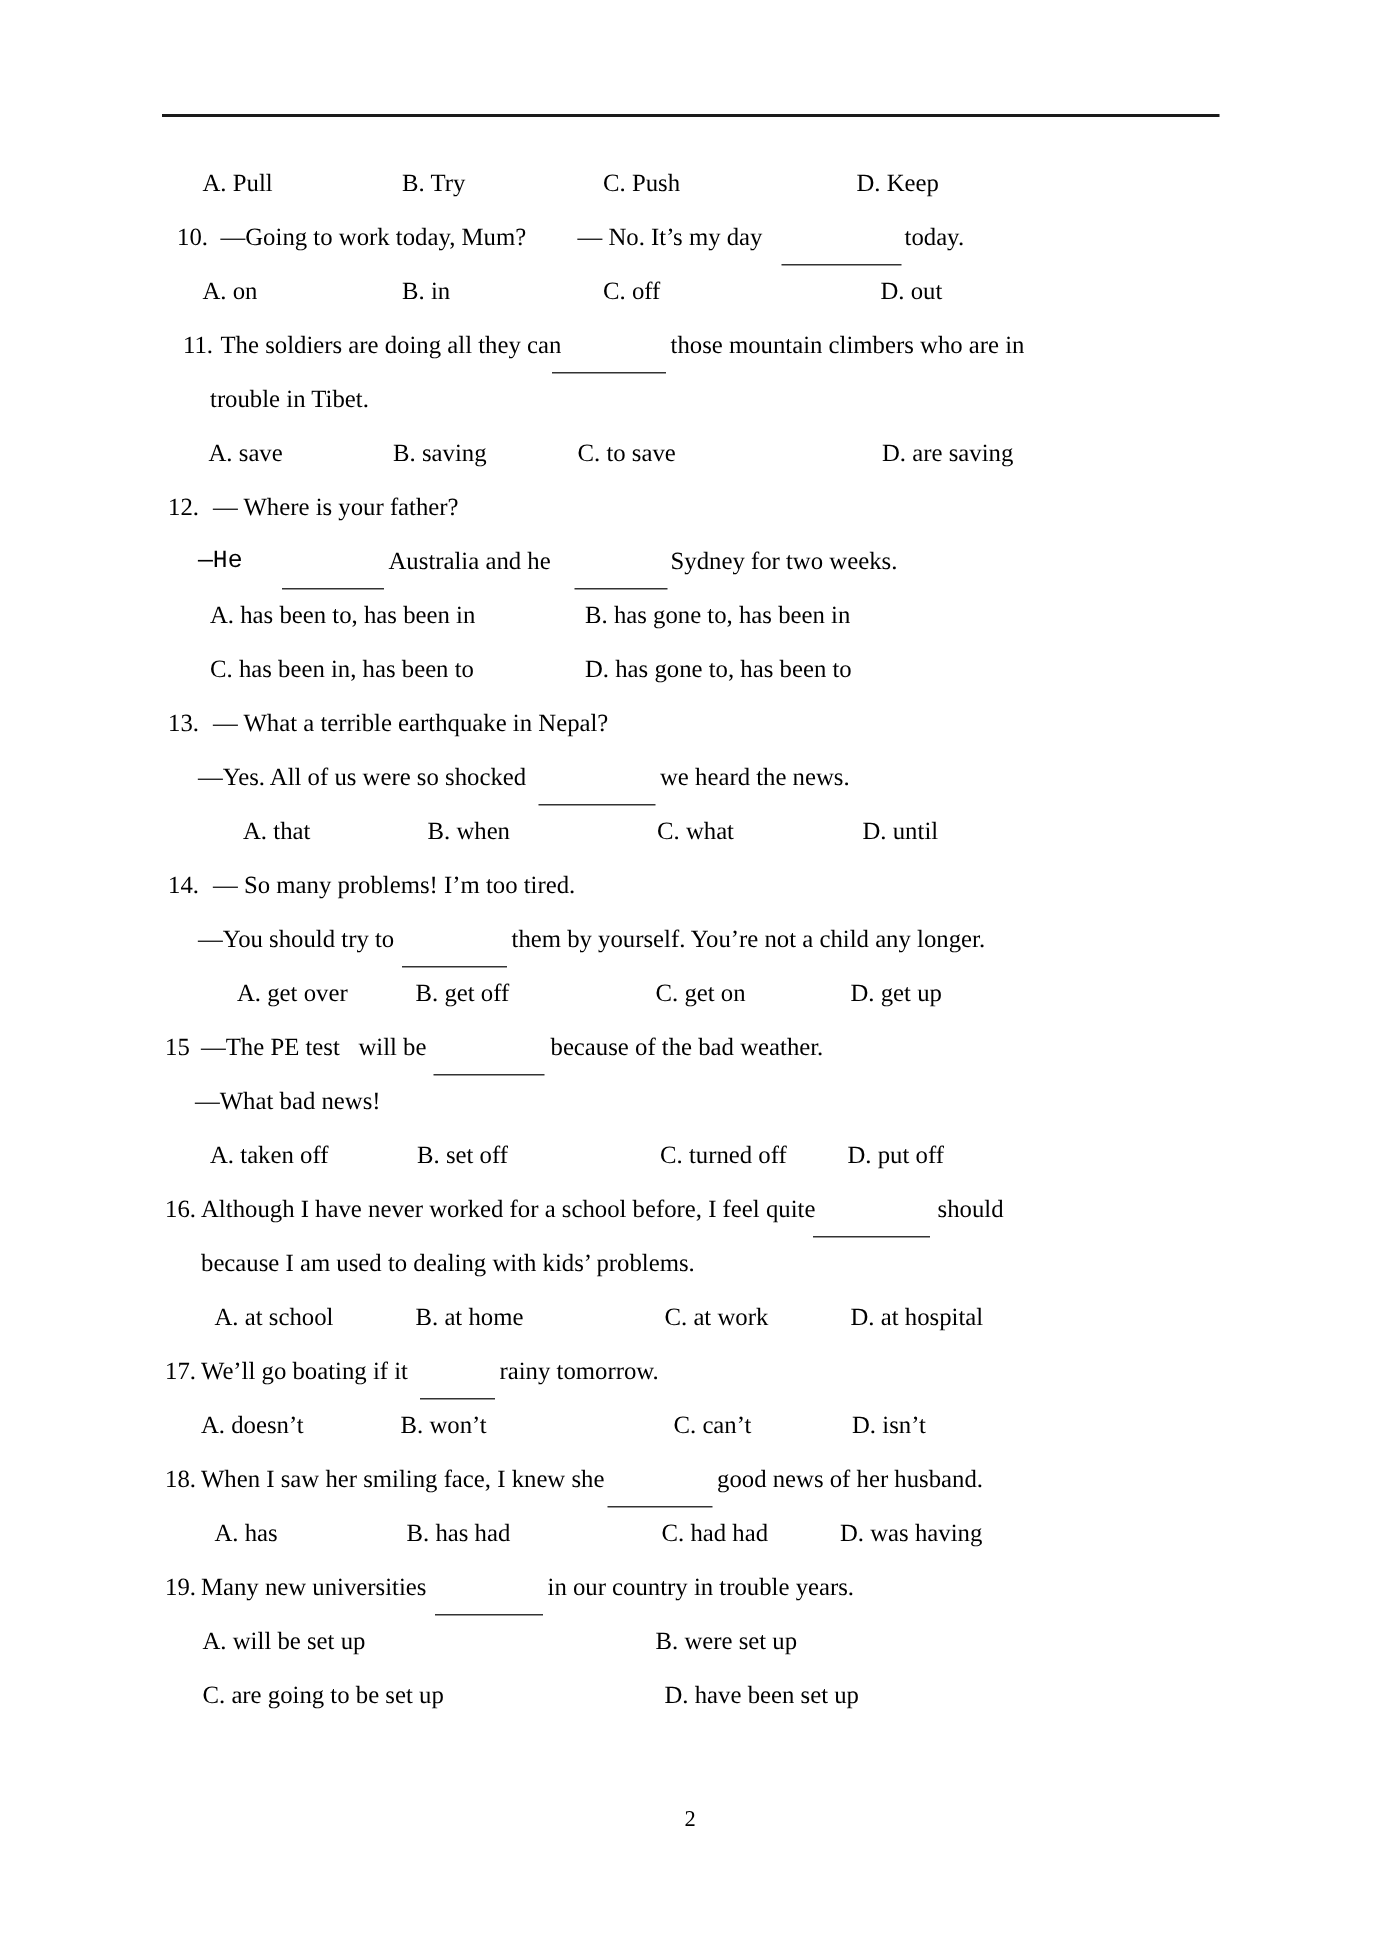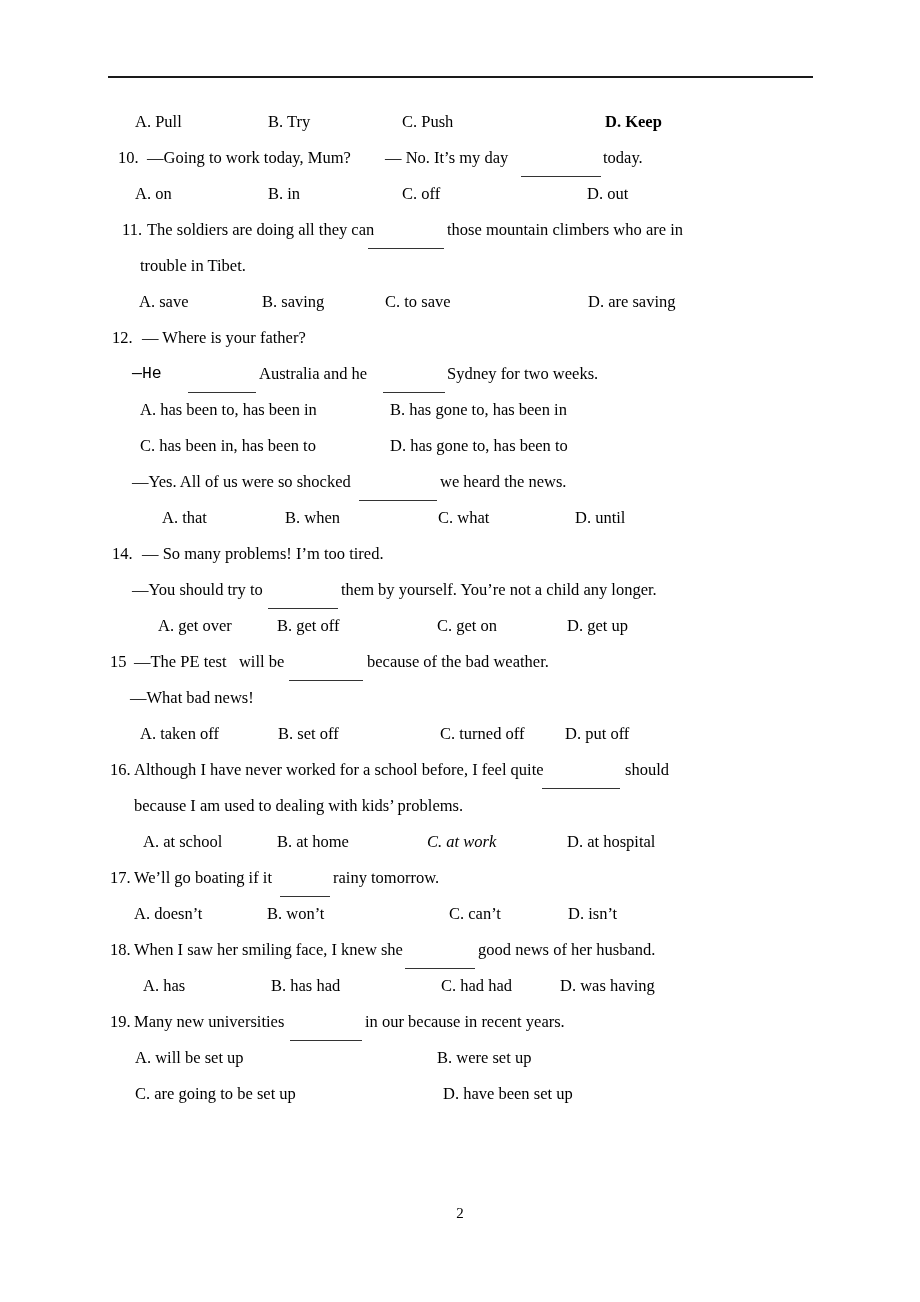--- a/index.html
+++ b/index.html
@@ -72,21 +72,21 @@
 <div class="page">
 
   <div class="hrule"></div>
 
   <div class="content">
 
     <div class="line">
       <span class="seg" style="left:135px;">A. Pull</span>
       <span class="seg" style="left:268px;">B. Try</span>
       <span class="seg" style="left:402px;">C. Push</span>
-      <span class="seg" style="left:605px;font-weight:bold;">D. Keep</span>
+      <span class="seg" style="left:571px;">D. Keep</span>
     </div>
 
     <div class="line">
       <span class="seg" style="left:118px;text-align:center;">10.</span>
       <span class="seg" style="left:147px;">—Going to work today, Mum?</span>
       <span class="seg" style="left:385px;">— No. It’s my day</span>
       <span class="seg blank" style="left:519px; top:22px; width:80px;"></span>
       <span class="seg" style="left:603px;">today.</span>
     </div>
     <div class="line">
@@ -126,20 +126,24 @@
     <div class="line">
       <span class="seg" style="left:140px;">A. has been to, has been in</span>
       <span class="seg" style="left:390px;">B. has gone to, has been in</span>
     </div>
     <div class="line">
       <span class="seg" style="left:140px;">C. has been in, has been to</span>
       <span class="seg" style="left:390px;">D. has gone to, has been to</span>
     </div>
 
     <div class="line">
+      <span class="seg" style="left:112px;">13.</span>
+      <span class="seg" style="left:142px;">— What a terrible earthquake in Nepal?</span>
+    </div>
+    <div class="line">
       <span class="seg" style="left:132px;">—Yes. All of us were so shocked</span>
       <span class="seg blank" style="left:357px; top:22px; width:78px;"></span>
       <span class="seg" style="left:440px;">we heard the news.</span>
     </div>
     <div class="line">
       <span class="seg" style="left:162px;">A. that</span>
       <span class="seg" style="left:285px;">B. when</span>
       <span class="seg" style="left:438px;">C. what</span>
       <span class="seg" style="left:575px;">D. until</span>
     </div>
@@ -181,21 +185,21 @@
       <span class="seg" style="left:134px;">Although I have never worked for a school before, I feel quite</span>
       <span class="seg blank" style="left:540px; top:22px; width:78px;"></span>
       <span class="seg" style="left:625px;">should</span>
     </div>
     <div class="line">
       <span class="seg" style="left:134px;">because I am used to dealing with kids’ problems.</span>
     </div>
     <div class="line">
       <span class="seg" style="left:143px;">A. at school</span>
       <span class="seg" style="left:277px;">B. at home</span>
-      <span class="seg" style="left:427px;font-style:italic;">C. at work</span>
+      <span class="seg" style="left:443px;">C. at work</span>
       <span class="seg" style="left:567px;">D. at hospital</span>
     </div>
 
     <div class="line">
       <span class="seg" style="left:110px;">17.</span>
       <span class="seg" style="left:134px;">We’ll go boating if it</span>
       <span class="seg blank" style="left:278px; top:22px; width:50px;"></span>
       <span class="seg" style="left:333px;">rainy tomorrow.</span>
     </div>
     <div class="line">
@@ -215,21 +219,21 @@
       <span class="seg" style="left:143px;">A. has</span>
       <span class="seg" style="left:271px;">B. has had</span>
       <span class="seg" style="left:441px;">C. had had</span>
       <span class="seg" style="left:560px;">D. was having</span>
     </div>
 
     <div class="line">
       <span class="seg" style="left:110px;">19.</span>
       <span class="seg" style="left:134px;">Many new universities</span>
       <span class="seg blank" style="left:288px; top:22px; width:72px;"></span>
-      <span class="seg" style="left:365px;">in our because in recent years.</span>
+      <span class="seg" style="left:365px;">in our country in trouble years.</span>
     </div>
     <div class="line">
       <span class="seg" style="left:135px;">A. will be set up</span>
       <span class="seg" style="left:437px;">B. were set up</span>
     </div>
     <div class="line">
       <span class="seg" style="left:135px;">C. are going to be set up</span>
       <span class="seg" style="left:443px;">D. have been set up</span>
     </div>
 

